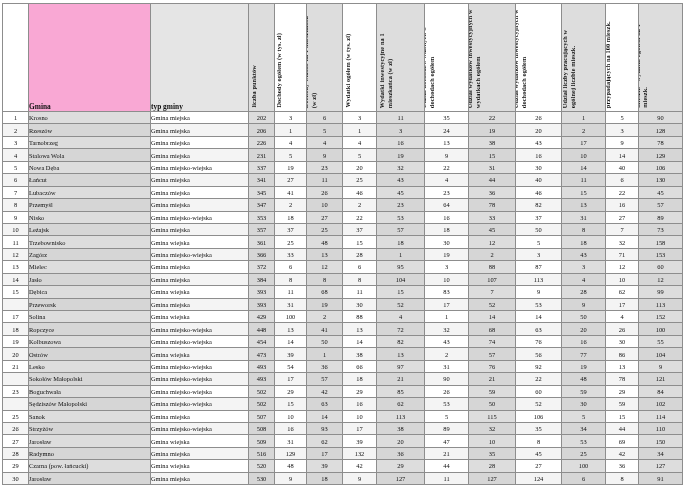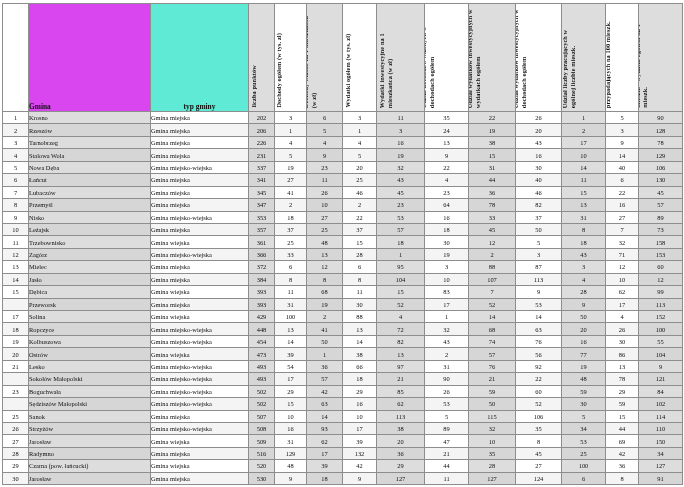--- a/index.html
+++ b/index.html
@@ -40,22 +40,22 @@
   
   thead tr.head-row { height: 108px; }
   th.h-idx, th.h-name, th.h-type {
     vertical-align: bottom;
     text-align: left;
     font-weight: bold;
     font-size: 7.4px;
     padding: 0 0 2px 4px;
   }
   th.h-idx { background: #ffffff; }
-  th.h-name { background: #d946ef; margin-left: 24px; }
-  th.h-type { background: #5eead4; text-align: center; }
+  th.h-name { background: #f9a8d4; margin-left: 24px; }
+  th.h-type { background: #e5e5e5; }
 
   th.h-rot {
     vertical-align: bottom;
     padding: 0;
     position: relative;
   }
   th.h-rot.shade { background: #dddddd; }
   th.h-rot.plain { background: #ffffff; }
 
   .rotbox {

